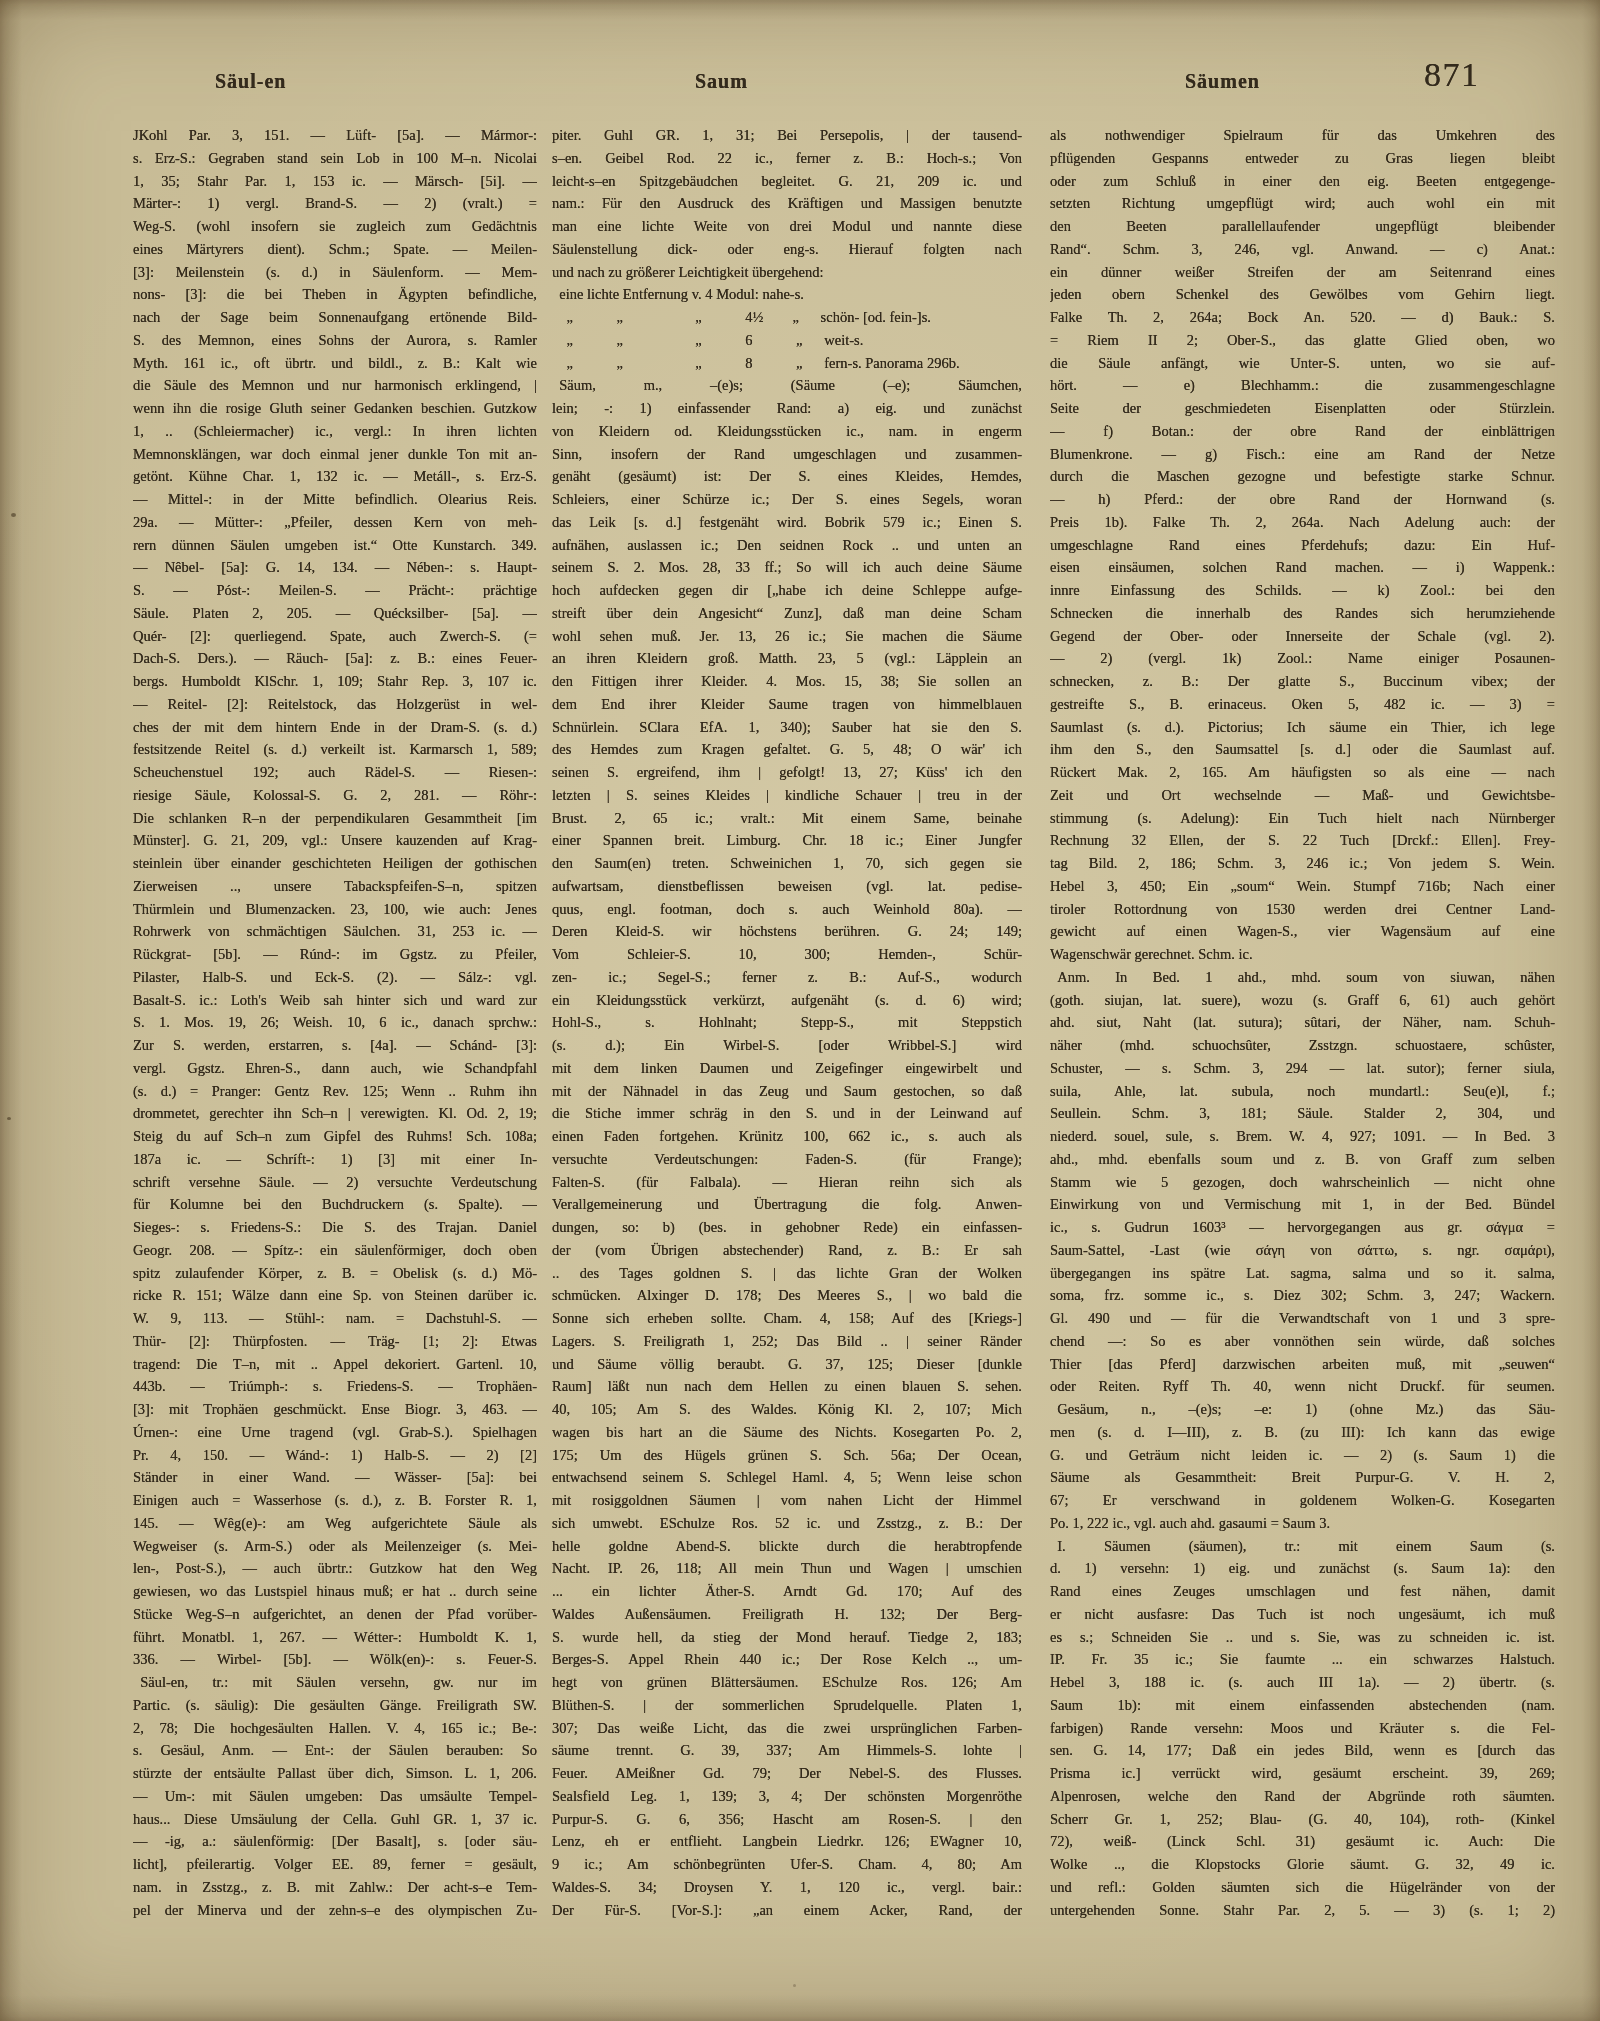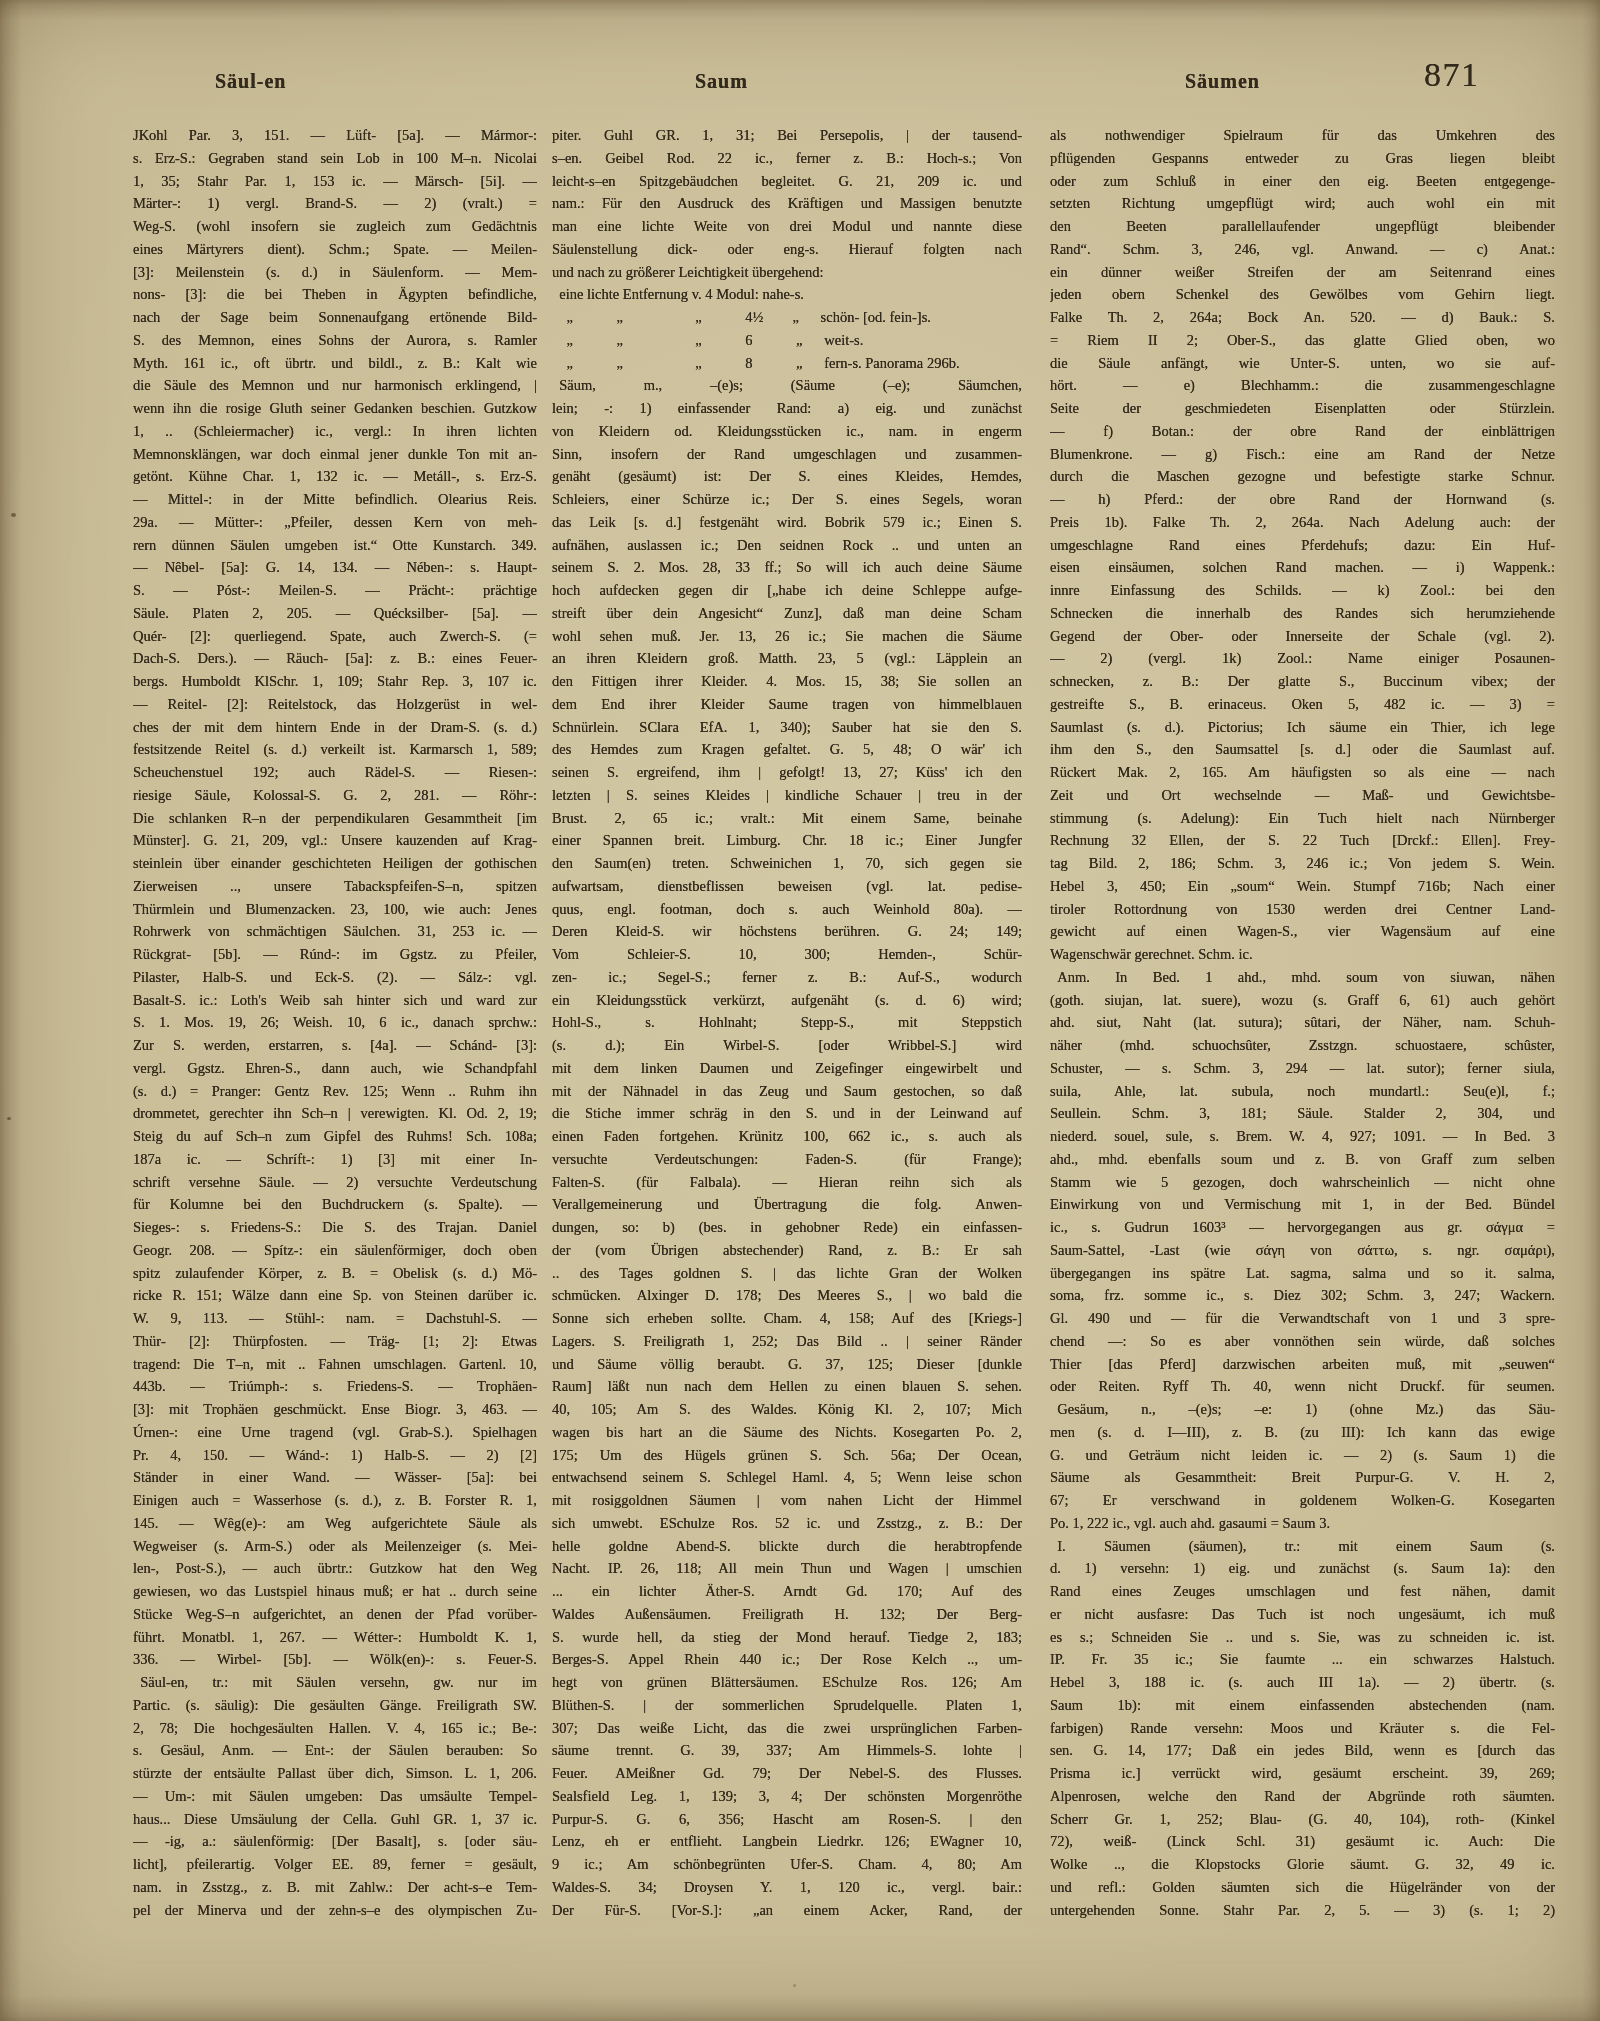--- a/index.html
+++ b/index.html
@@ -110,21 +110,21 @@
       <div class="line">Steig du auf Sch–n zum Gipfel des Ruhms! Sch. 108a;</div>
       <div class="line">187a ic. — Schríft-: 1) [3] mit einer In-</div>
       <div class="line">schrift versehne Säule. — 2) versuchte Verdeutschung</div>
       <div class="line">für Kolumne bei den Buchdruckern (s. Spalte). —</div>
       <div class="line">Sieges-: s. Friedens-S.: Die S. des Trajan. Daniel</div>
       <div class="line">Geogr. 208. — Spítz-: ein säulenförmiger, doch oben</div>
       <div class="line">spitz zulaufender Körper, z. B. = Obelisk (s. d.) Mö-</div>
       <div class="line">ricke R. 151; Wälze dann eine Sp. von Steinen darüber ic.</div>
       <div class="line">W. 9, 113. — Stühl-: nam. = Dachstuhl-S. —</div>
       <div class="line">Thür- [2]: Thürpfosten. — Träg- [1; 2]: Etwas</div>
-      <div class="line">tragend: Die T–n, mit .. Fahnen umschlagen. Gartenl. 10,</div>
+      <div class="line">tragend: Die T–n, mit .. Appel dekoriert. Gartenl. 10,</div>
       <div class="line">443b. — Triúmph-: s. Friedens-S. — Trophäen-</div>
       <div class="line">[3]: mit Trophäen geschmückt. Ense Biogr. 3, 463. —</div>
       <div class="line">Úrnen-: eine Urne tragend (vgl. Grab-S.). Spielhagen</div>
       <div class="line">Pr. 4, 150. — Wánd-: 1) Halb-S. — 2) [2]</div>
       <div class="line">Ständer in einer Wand. — Wässer- [5a]: bei</div>
       <div class="line">Einigen auch = Wasserhose (s. d.), z. B. Forster R. 1,</div>
       <div class="line">145. — Wêg(e)-: am Weg aufgerichtete Säule als</div>
       <div class="line">Wegweiser (s. Arm-S.) oder als Meilenzeiger (s. Mei-</div>
       <div class="line">len-, Post-S.), — auch übrtr.: Gutzkow hat den Weg</div>
       <div class="line">gewiesen, wo das Lustspiel hinaus muß; er hat .. durch seine</div>

